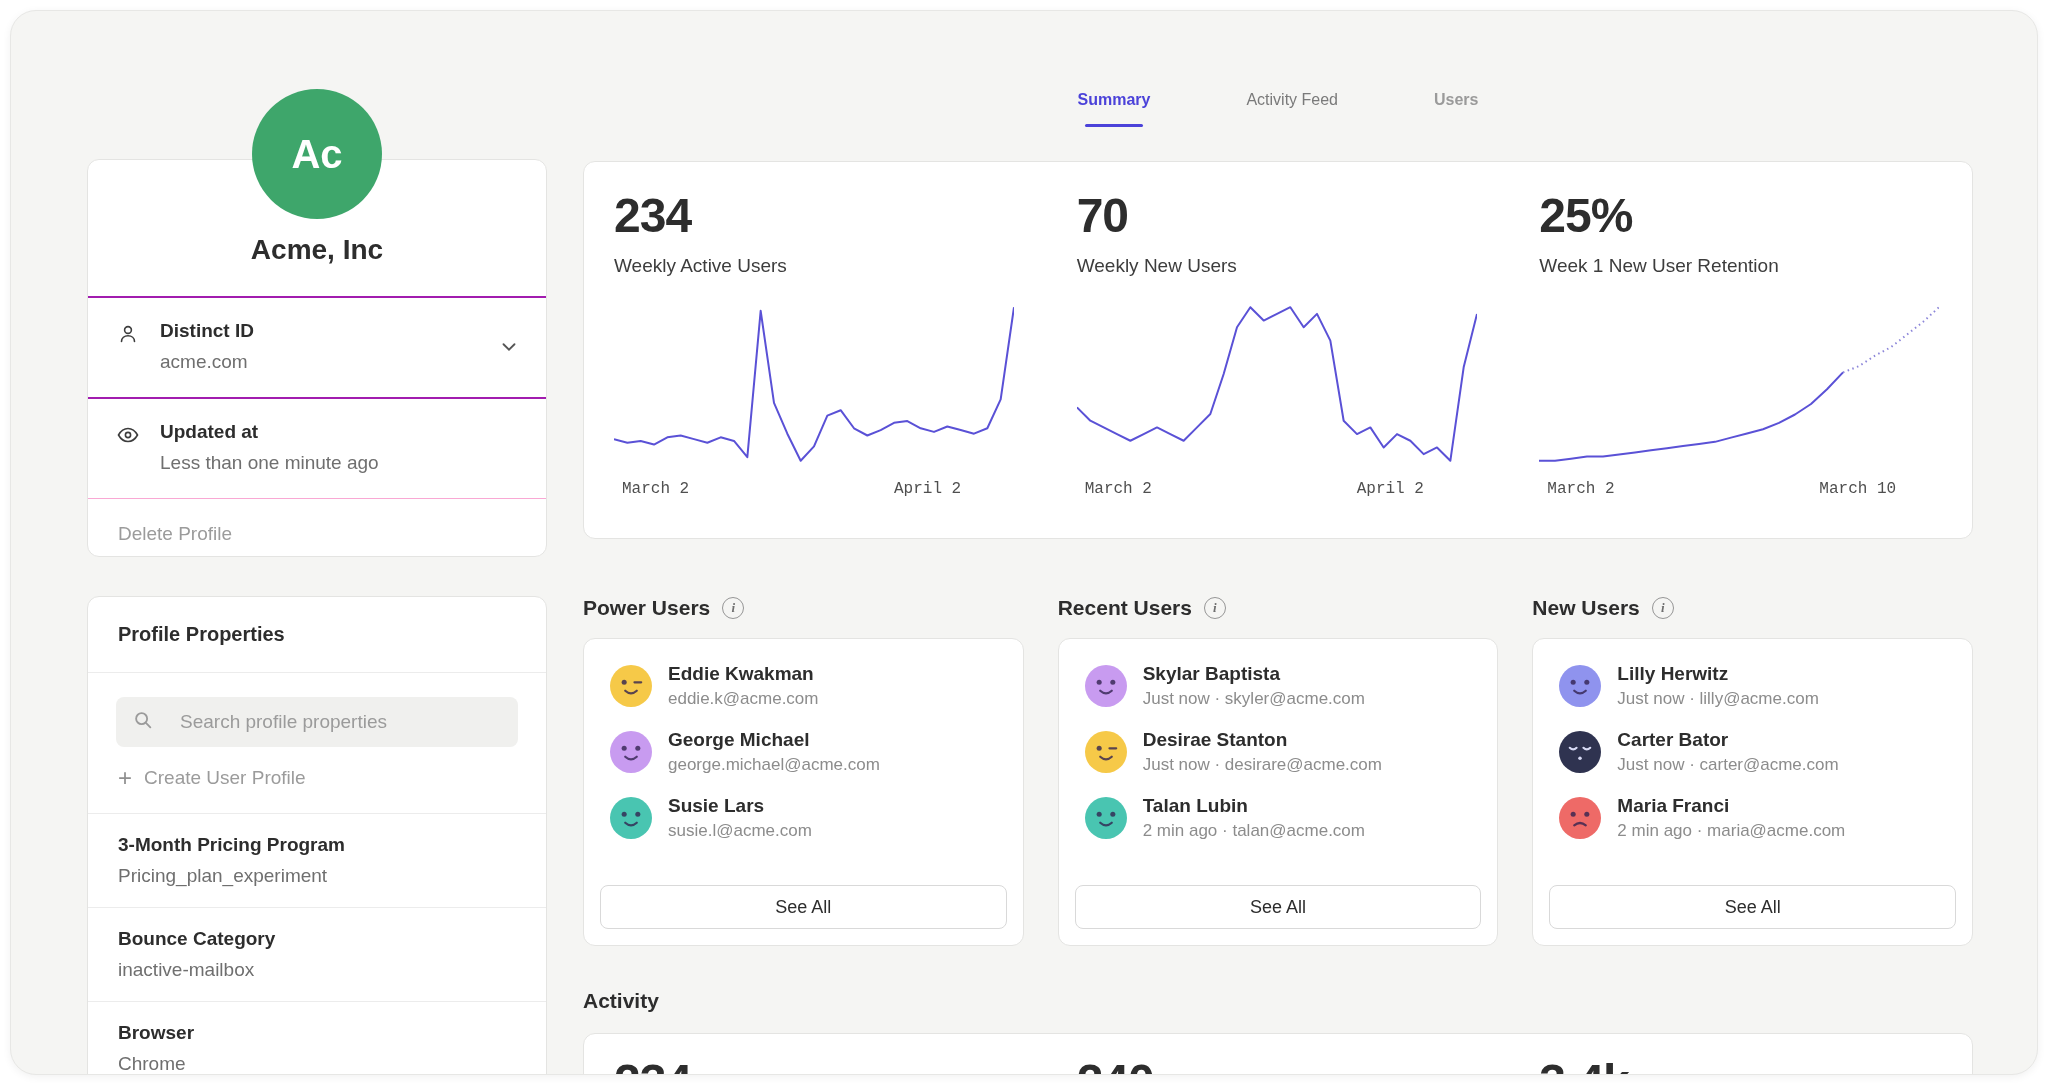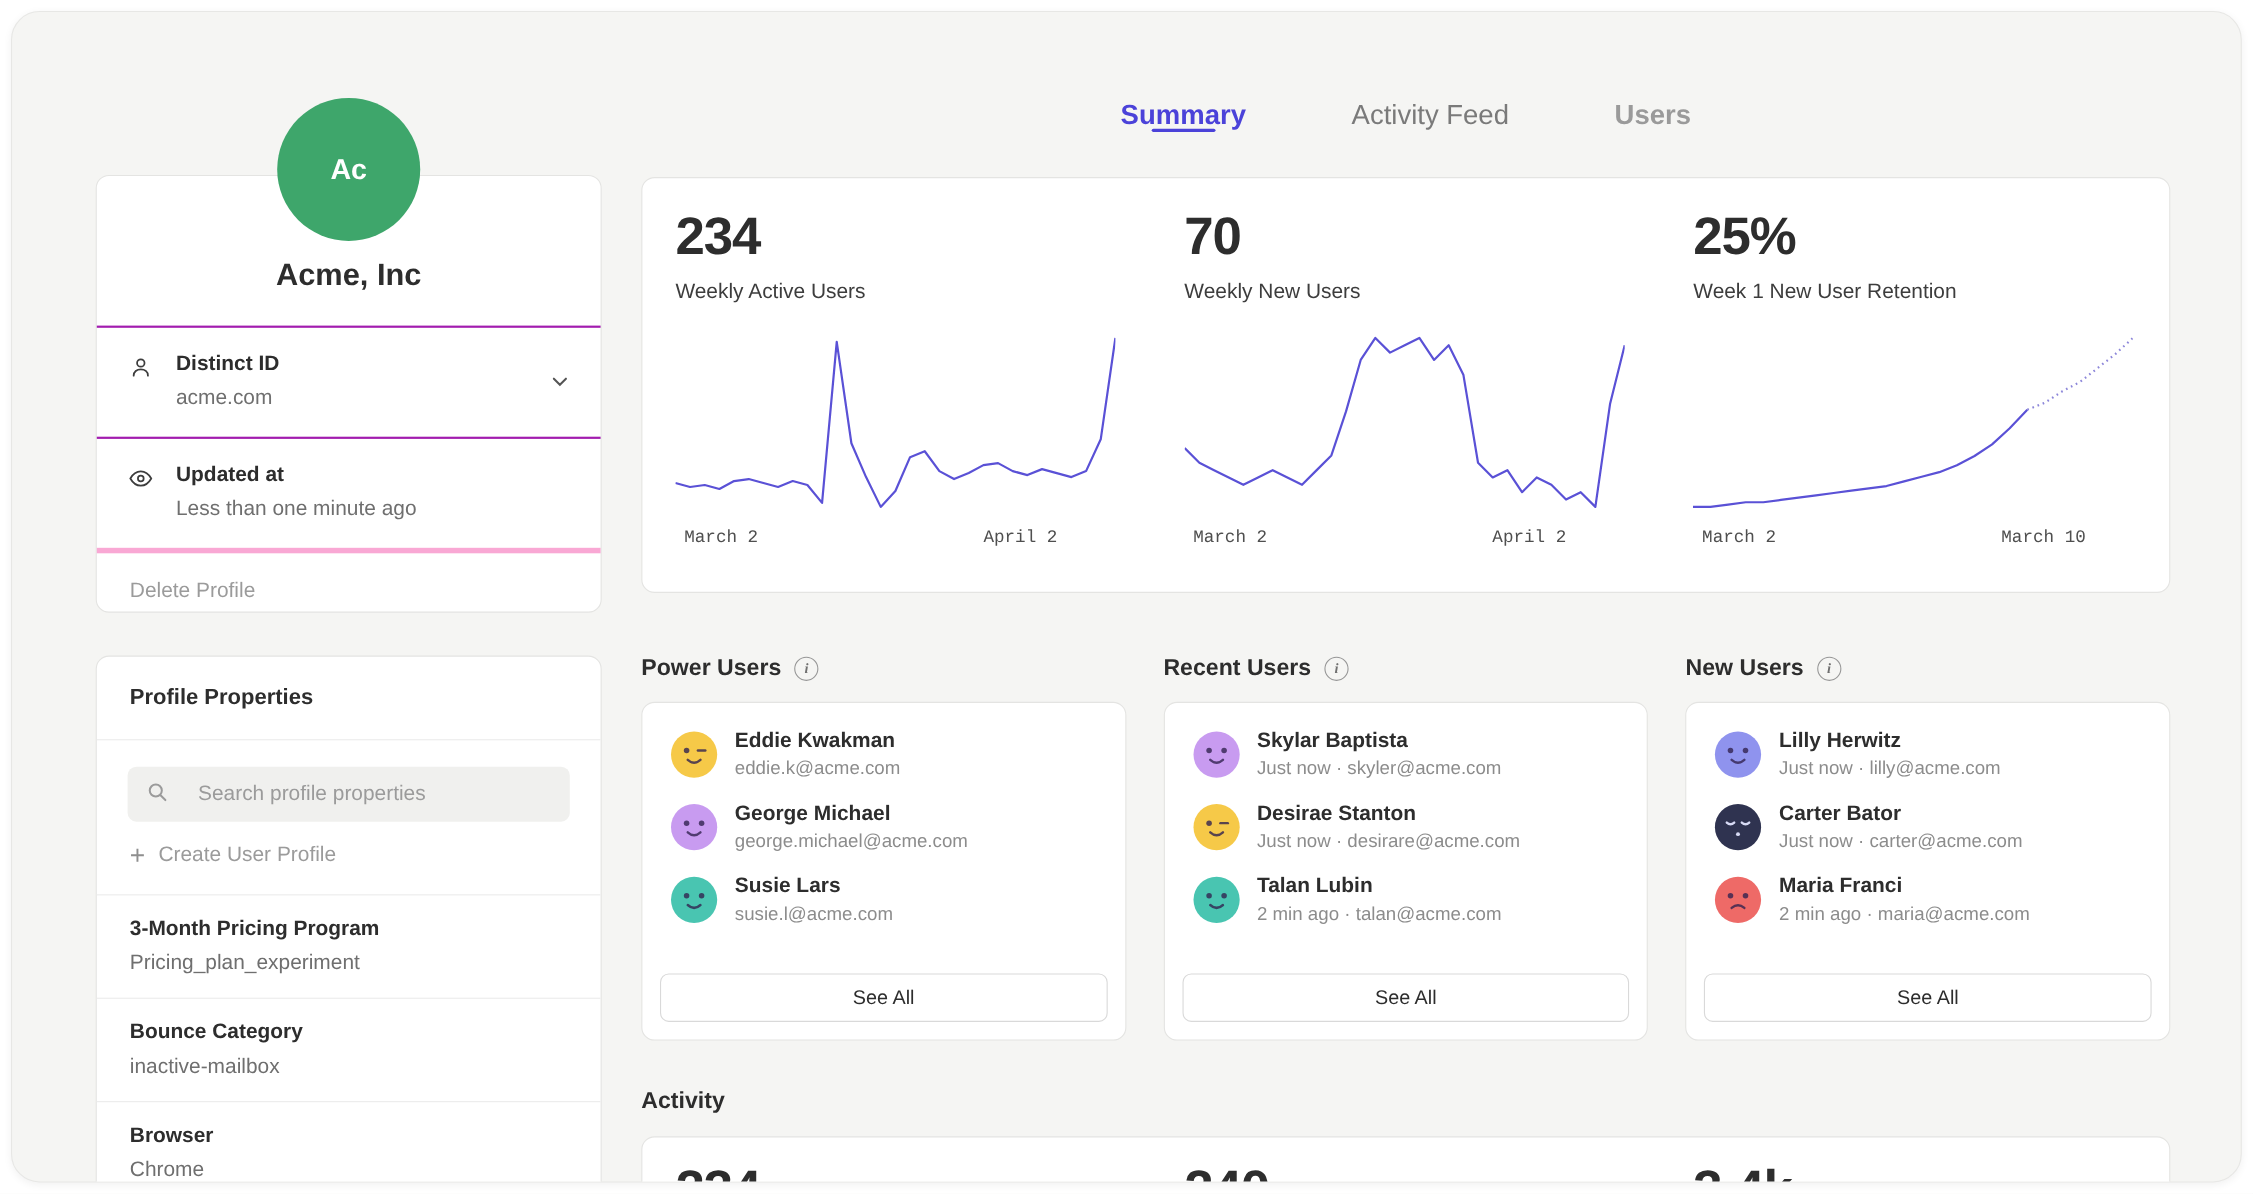--- a/index.html
+++ b/index.html
@@ -6,51 +6,51 @@
   html,body { width:2048px; height:1085px; background:#ffffff; overflow:hidden;
               font-family:"Liberation Sans", sans-serif; color:#2d2d2d; }
   .frame { position:absolute; left:10px; top:10px; width:2028px; height:1065px;
            background:#f5f5f3; border:1px solid #e7e7e5; border-radius:26px;
            box-shadow:0 2px 8px rgba(0,0,0,.06); overflow:hidden; }
 
   
   .avatar-badge { position:absolute; left:241px; top:78px; width:130px; height:130px;
                   border-radius:50%; background:var(--avatar-green,#3ea66b); z-index:3;
                   display:flex; align-items:center; justify-content:center;
-                  color:#fff; font-size:26px; font-weight:700; }
+                  color:#fff; font-size:40px; font-weight:700; }
   .card { background:#fff; border:1px solid #e4e4e2; border-radius:12px; }
   .card-profile { position:absolute; left:76px; top:148px; width:460px; height:398px; }
   .profile-name { margin-top:74px; text-align:center; font-size:28px; font-weight:600;
                   padding-bottom:30px; }
   .prow { border-top:2px solid #a21caf; position:relative; padding:22px 30px 24px 72px; }
   .prow .ricon { position:absolute; left:28px; top:24px; }
   .prow .rlabel { font-size:19px; font-weight:600; color:#2d2d2d; }
   .prow .rvalue { margin-top:9px; font-size:19px; color:#6f6f6f; }
   .prow .chev { position:absolute; right:26px; top:38px; cursor:pointer; }
-  .prow-delete { border-top:5px solid #f9a8d4; padding:24px 30px; font-size:19px;
+  .prow-delete { border-top:1px solid #f9a8d4; padding:24px 30px; font-size:19px;
                  color:#9b9b9b; cursor:pointer; }
 
   .card-props { position:absolute; left:76px; top:585px; width:460px; height:520px; }
   .props-title { padding:26px 30px; font-size:20px; font-weight:600; }
   .search-box { margin:24px 28px 0; height:50px; background:#f0f0ee; border-radius:8px;
                 display:flex; align-items:center; padding:12px 16px; gap:26px; }
   .search-box input { border:none; outline:none; background:transparent; flex:1;
                       font-size:19px; color:#444; font-family:"Liberation Sans",sans-serif; }
   .search-box input::placeholder { color:#9b9b9b; }
   .create-link { margin:20px 30px 24px; display:flex; align-items:center; gap:12px;
                  font-size:19px; color:#9b9b9b; cursor:pointer; }
   .create-link .plus { font-size:24px; line-height:20px; color:#8f8f8f; }
   .pitem { border-top:1px solid #ececec; padding:20px 30px; }
   .pitem .plabel { font-size:19px; font-weight:600; }
   .pitem .pvalue { margin-top:9px; font-size:19px; color:#6f6f6f; }
 
   
   .tabs { position:absolute; left:572px; top:80px; width:1390px; display:flex;
           justify-content:center; gap:96px; }
-  .tab { position:relative; font-size:25px; color:#7a7a7a; padding-bottom:0; cursor:pointer; }
+  .tab { position:relative; font-size:16px; color:#7a7a7a; padding-bottom:18px; cursor:pointer; }
   .tab:last-child { color:#9a9a9a;font-weight:bold; }
   .tab.active { color:var(--accent,#4b42d9); font-weight:600; }
   .tab.active::after { content:""; position:absolute; left:50%; transform:translateX(-50%);
                        bottom:0; width:58px; height:3px; border-radius:2px;
                        background:var(--accent,#4b42d9); }
 
   
   .stats-card { position:absolute; left:572px; top:150px; width:1390px; height:378px;
                 display:flex; }
   .stat-col { flex:1; position:relative; padding:26px 0 0 30px; }

